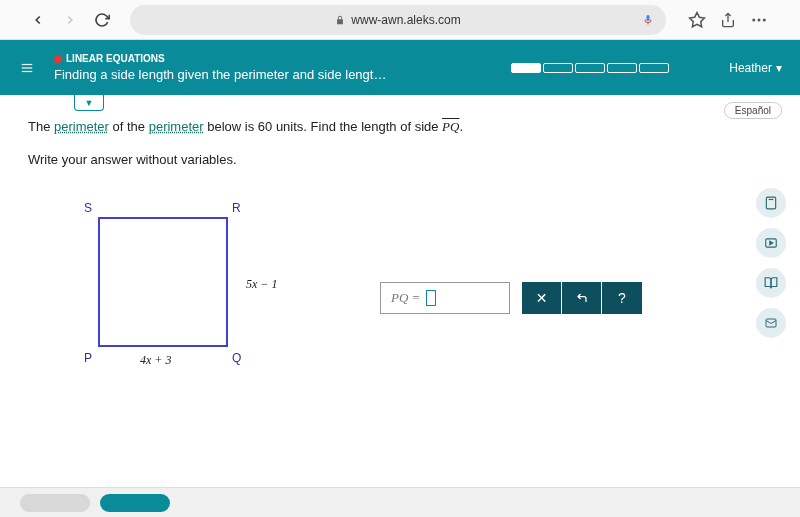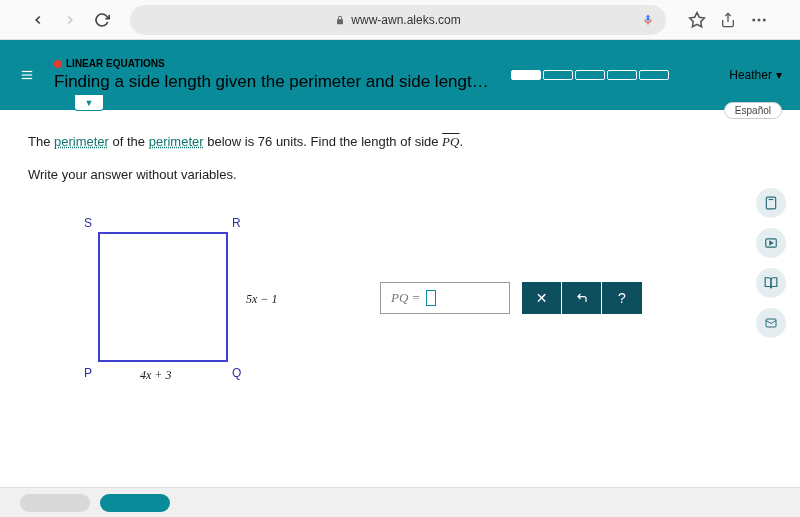--- a/index.html
+++ b/index.html
@@ -6,26 +6,26 @@
   body { font-family: Arial, sans-serif; background: #fff; width: 800px; height: 517px; overflow: hidden; position: relative; }
 
   .browser-bar { height: 40px; background: #fafafa; display: flex; align-items: center; padding: 0 26px; gap: 8px; border-bottom: 1px solid #e0e0e0; }
   .nav-btn { width: 24px; height: 24px; display: flex; align-items: center; justify-content: center; color: #555; cursor: pointer; }
   .nav-btn.disabled { color: #c0c0c0; }
   .url-bar { flex: 1; height: 30px; background: #e8e8e8; border-radius: 15px; display: flex; align-items: center; justify-content: center; gap: 6px; color: #333; font-size: 12px; margin: 0 8px; position: relative; }
   .url-lock { color: #666; }
   .mic-icon { position: absolute; right: 12px; }
   .browser-right { display: flex; align-items: center; gap: 14px; padding: 0 6px; }
 
-  .header-teal { background: #0a8b9a; color: #000000; height: 70px; display: flex; align-items: center; padding: 0 18px; position: relative; }
+  .header-teal { background: #0a8b9a; color: #ffffff; height: 55px; display: flex; align-items: center; padding: 0 18px; position: relative; }
   .hamburger { margin-right: 18px; color: #fff; cursor: pointer; }
   .header-text { flex: 1; }
   .header-cat { font-size: 10px; font-weight: bold; display: flex; align-items: center; gap: 4px; }
   .header-cat::before { content: ""; width: 8px; height: 8px; border-radius: 50%; background: #e63b2e; display: inline-block; }
-  .header-title { font-size: 17px; margin-top: 3px; }
+  .header-title { font-size: 13px; margin-top: 3px; }
   .progress-boxes { display: flex; gap: 2px; margin-right: 60px; }
   .pbox { width: 30px; height: 10px; border: 1px solid #fff; border-radius: 2px; }
   .pbox.filled { background: #fff; }
   .user-name { font-size: 12px; display: flex; align-items: center; gap: 4px; cursor: pointer; }
 
   .dropdown-tab { position: absolute; top: 95px; left: 74px; width: 30px; height: 16px; background: #fff; border: 1px solid #0a8b9a; border-top: none; border-radius: 0 0 4px 4px; display: flex; align-items: center; justify-content: center; color: #0a8b9a; font-size: 9px; cursor: pointer; z-index: 5; }
 
   .espanol { position: absolute; top: 102px; right: 18px; background: #fff; border: 1px solid #ccc; border-radius: 10px; padding: 2px 10px; font-size: 10px; color: #444; cursor: pointer; }
 
   .content { padding: 20px 28px; font-size: 13px; color: #222; }
@@ -141,21 +141,21 @@
     <span>Heather</span>
     <span>▾</span>
   </div>
 </div>
 
 <div class="dropdown-tab">▼</div>
 <div class="espanol">Español</div>
 
 <div class="content">
   <div class="question-line">
-    <span>The </span><span class="link-term">perimeter</span><span> of the </span><span class="link-term">perimeter</span><span> below is </span><span>76</span><span> units. Find the length of side </span><span class="overline">PQ</span><span>.</span>
+    <span>The </span><span class="link-term">perimeter</span><span> of the </span><span class="link-term">perimeter</span><span> below is </span><span>60</span><span> units. Find the length of side </span><span class="overline">PQ</span><span>.</span>
   </div>
   <div class="sub-instr">Write your answer without variables.</div>
 
   <div class="figure-area">
     <div class="rect-shape"></div>
     <div class="vlabel lbl-S">S</div>
     <div class="vlabel lbl-R">R</div>
     <div class="vlabel lbl-P">P</div>
     <div class="vlabel lbl-Q">Q</div>
     <div class="side-right">5x − 1</div>

